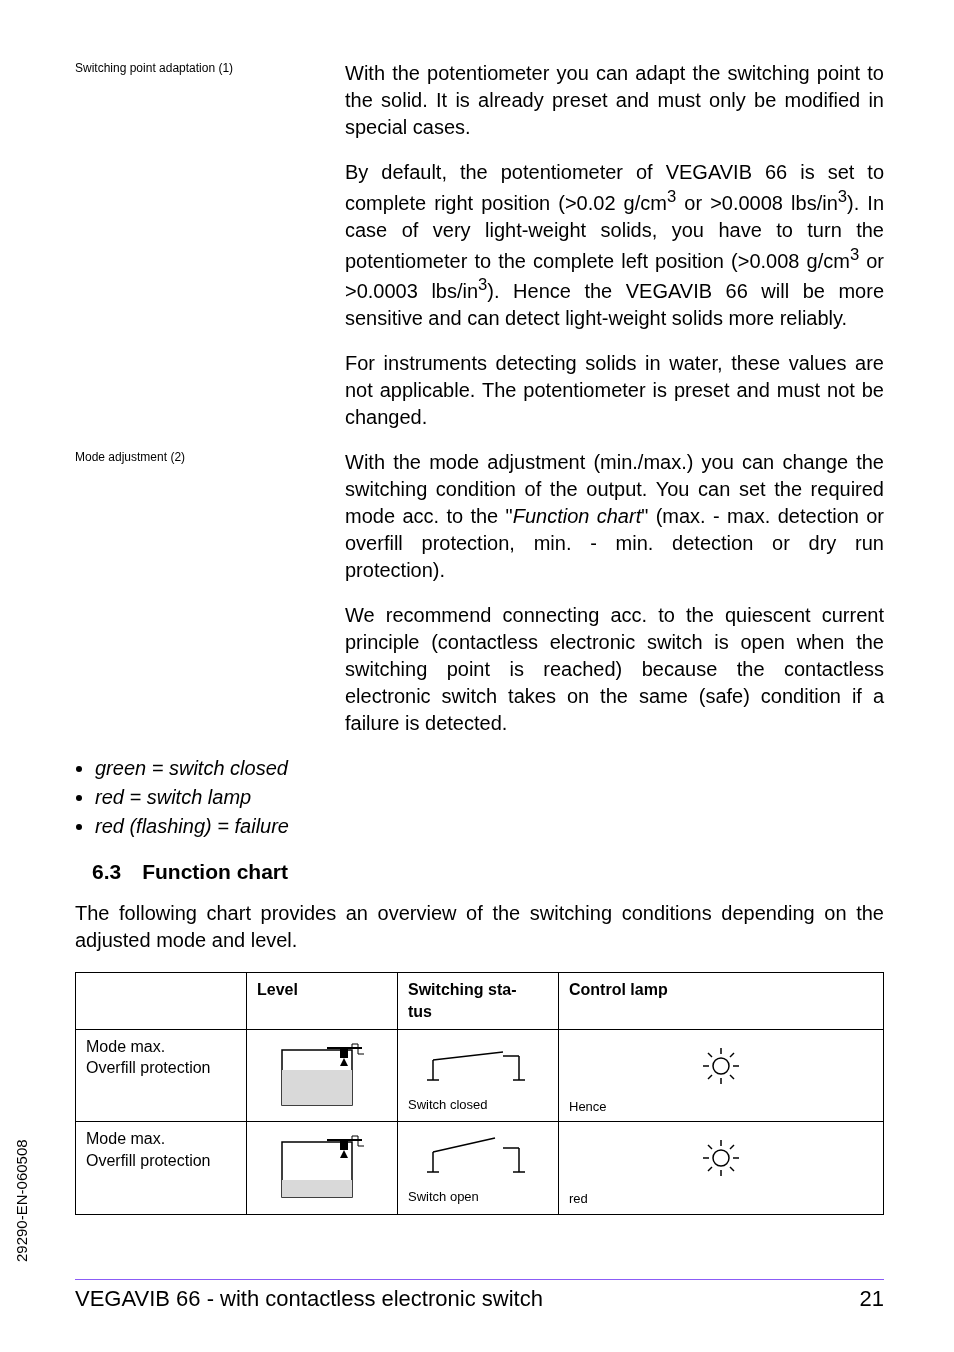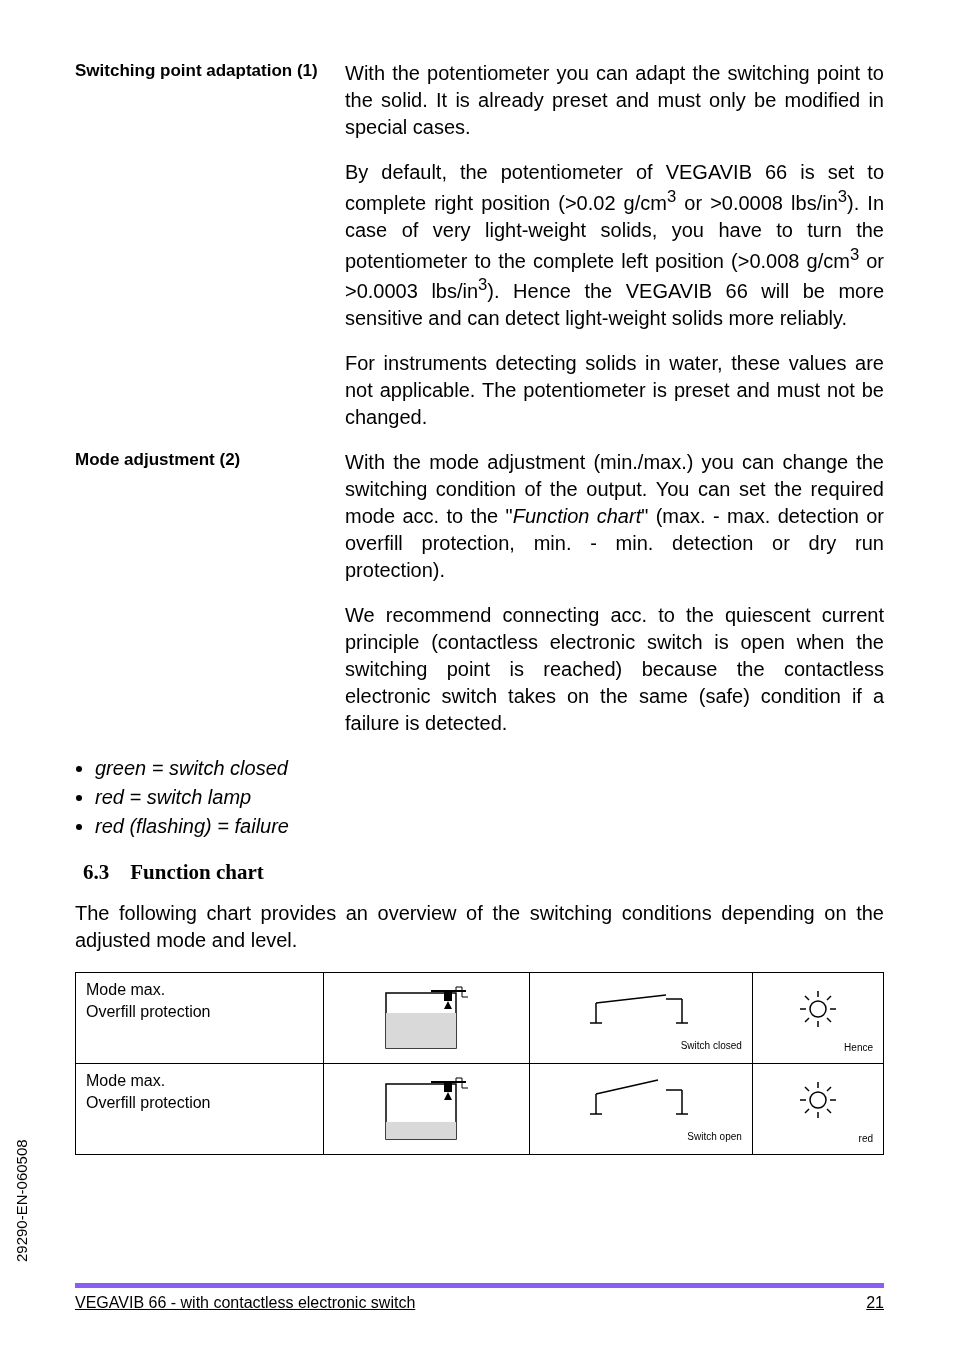--- a/index.html
+++ b/index.html
@@ -35,22 +35,22 @@
   .header-right {
     font-size: 20px;
   }
   .section {
     display: flex;
     margin-bottom: 0;
   }
   .side-label {
     width: 260px;
     flex-shrink: 0;
-    font-size: 17px;
-    font-weight: bold;
+    font-size: 12px;
+    font-weight: normal;
     padding-right: 10px;
     line-height: 1.35;
   }
   .body-col {
     flex: 1;
     font-size: 20px;
     line-height: 1.35;
   }
   .body-col p {
     margin: 0 0 18px 0;
@@ -60,54 +60,52 @@
     margin: 0 0 18px 0;
     padding-left: 20px;
   }
   ul.bullets li {
     margin-bottom: 2px;
     font-style: italic;
   }
   h3.subsection {
     font-size: 21px;
     font-weight: bold;
-    margin: 10px 0 14px 8px;
-    font-family: Liberation Serif, serif;
+    margin: 10px 0 14px 17px;
   }
   table.chart {
     border-collapse: collapse;
     width: 100%;
     font-size: 16px;
   }
   table.chart th, table.chart td {
     border: 1px solid #000;
     padding: 6px 10px;
     vertical-align: top;
     text-align: left;
   }
   table.chart th {
     font-weight: bold;
   }
   .level-cell { text-align:center; vertical-align:middle; }
   .level-svg { display:block; margin: 4px auto; }
   .sw-cell { text-align:center; }
   .sw-svg { display:block; margin: 6px auto 10px auto; }
   .lamp-svg { display:block; margin: 6px auto 10px auto; }
-  .small-label { font-size:10px; text-align:right; }
+  .small-label { font-size:13px; text-align:left; }
   .footer {
     position: absolute;
     bottom: 40px;
     left: 75px;
     right: 70px;
-    border-top: 5px solid #8b5cf6;
+    border-top: 1px solid #8b5cf6;
     padding-top: 6px;
     display: flex;
     justify-content: space-between;
-    font-size: 16px;
-    text-decoration: underline;
+    font-size: 22px;
   }
   .side-docnum {
     position: absolute;
     left: 30px;
     bottom: 90px;
     transform: rotate(-90deg);
     transform-origin: left bottom;
     font-size: 15px;
   }
 </style>
@@ -144,20 +142,26 @@
         <li>green = switch closed</li>
         <li>red = switch lamp</li>
         <li>red (flashing) = failure</li>
       </ul>
 
       <h3 class="subsection">6.3 Function chart</h3>
       <p>The following chart provides an overview of the switching conditions depending on the adjusted mode and level.</p>
 
       <table class="chart">
         <tbody>
+            <tr>
+          <th style="width:150px"></th>
+          <th style="width:130px">Level</th>
+          <th style="width:140px">Switching sta-<br>tus</th>
+          <th>Control lamp</th>
+        </tr>
 
         <tr>
           <td>
             <span>Mode max.</span><br>
             <span>Overfill protection</span>
           </td>
           <td class="level-cell">
             <svg class="level-svg" width="100" height="70">
               <rect x="10" y="10" width="70" height="55" fill="none" stroke="#000" stroke-width="1.5"></rect>
               <rect x="10" y="30" width="70" height="35" fill="#d9d9d9"></rect>

